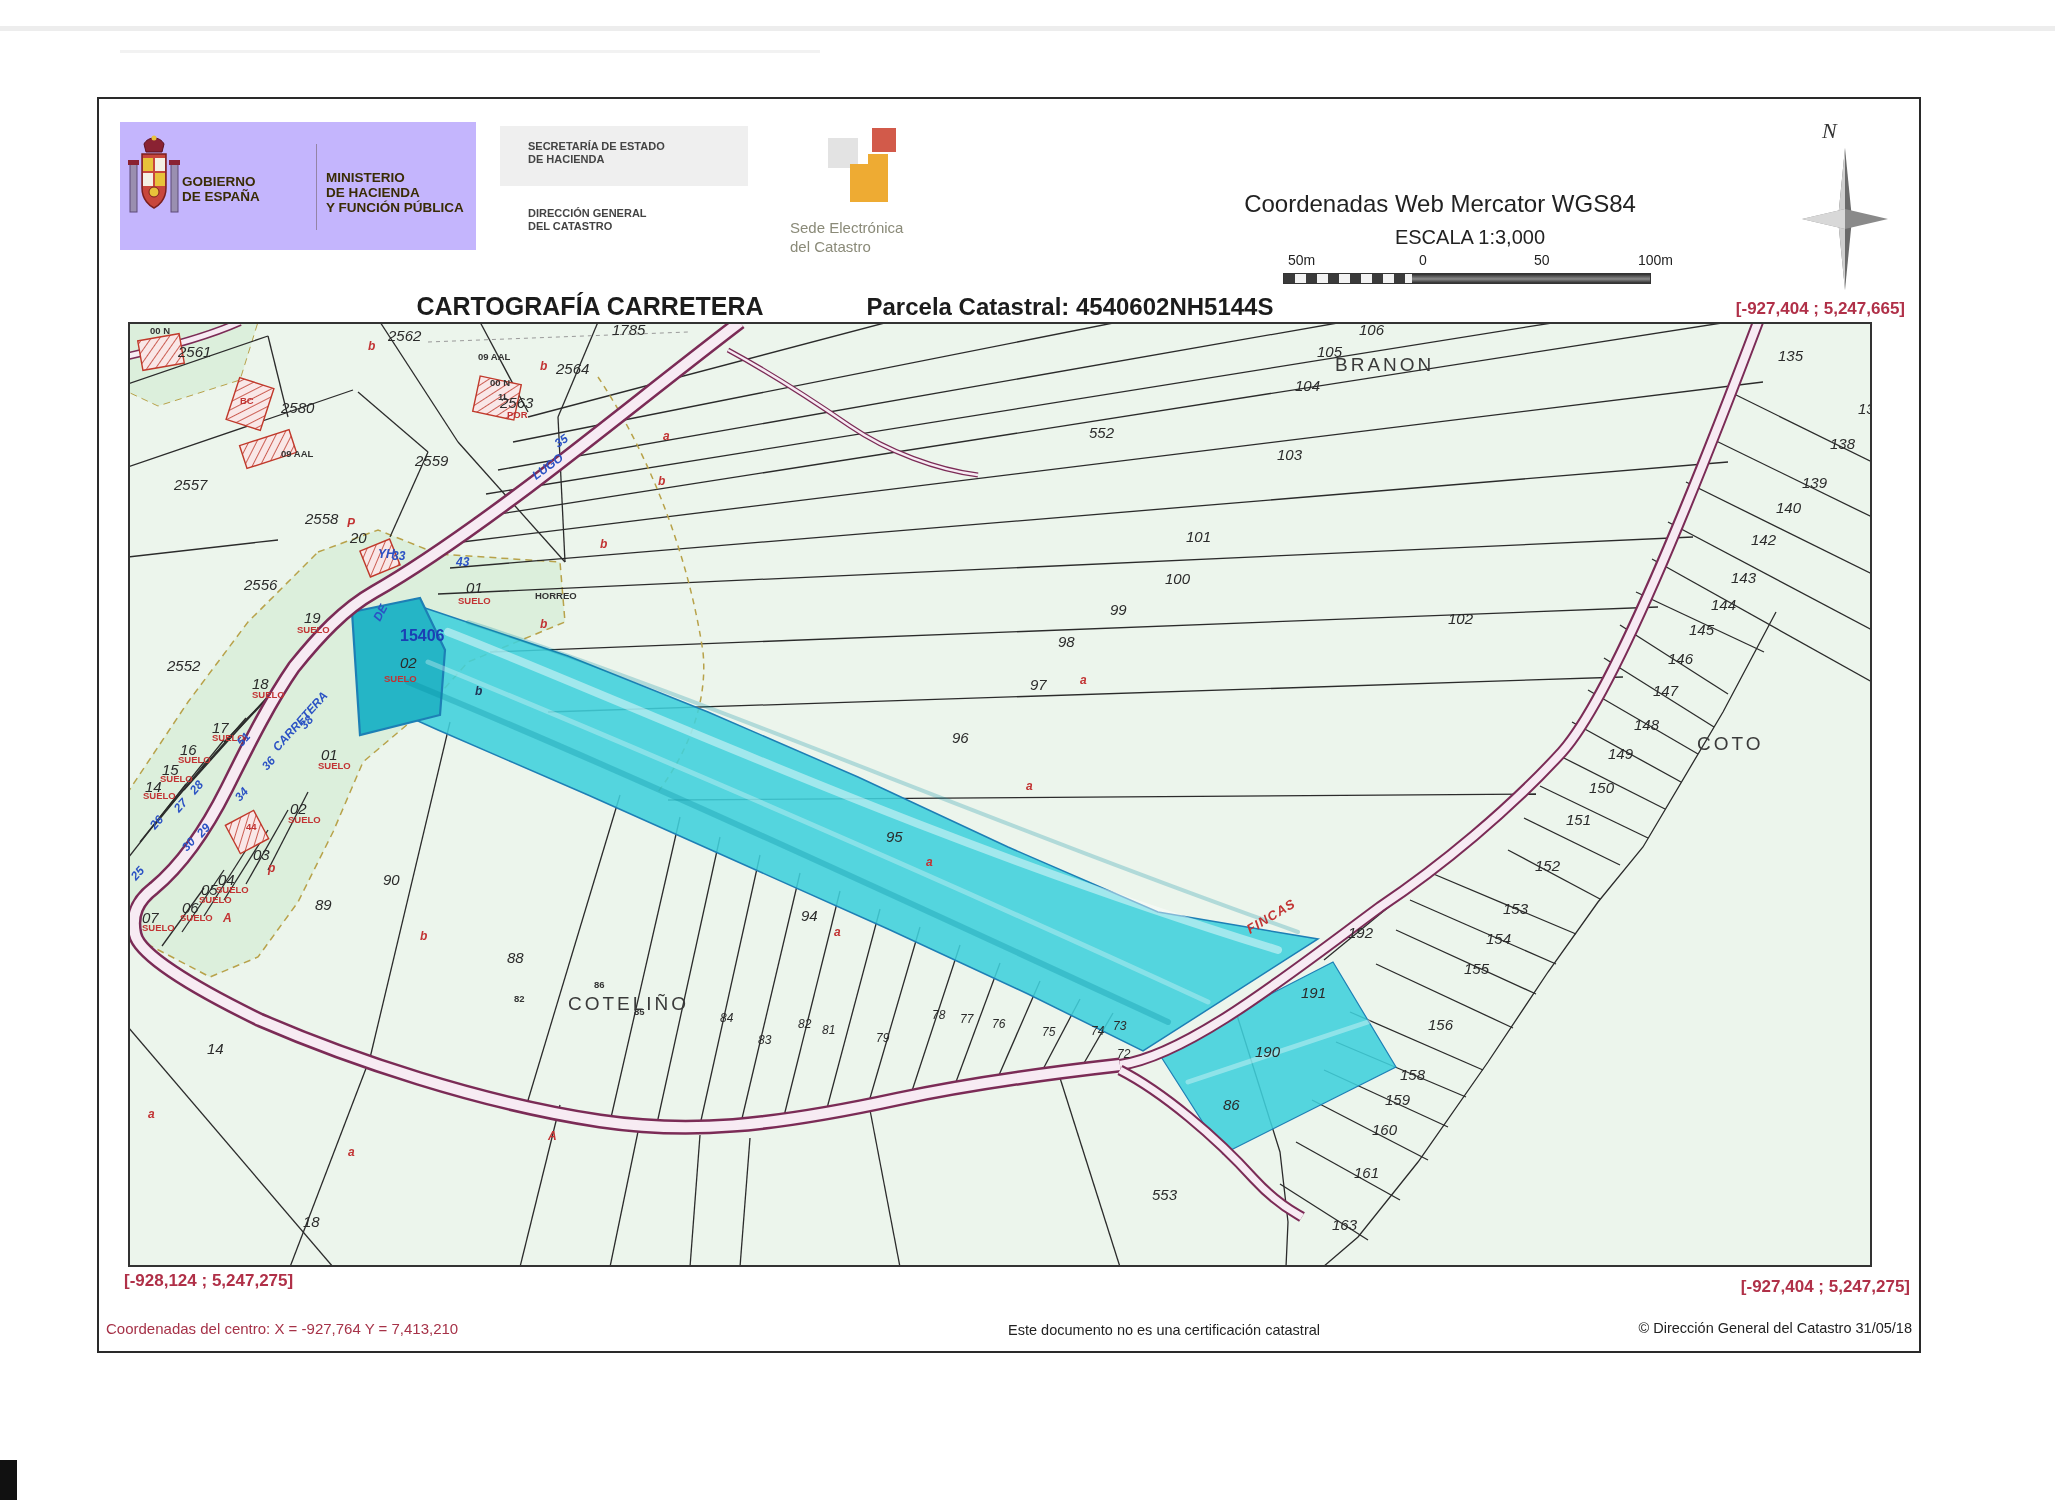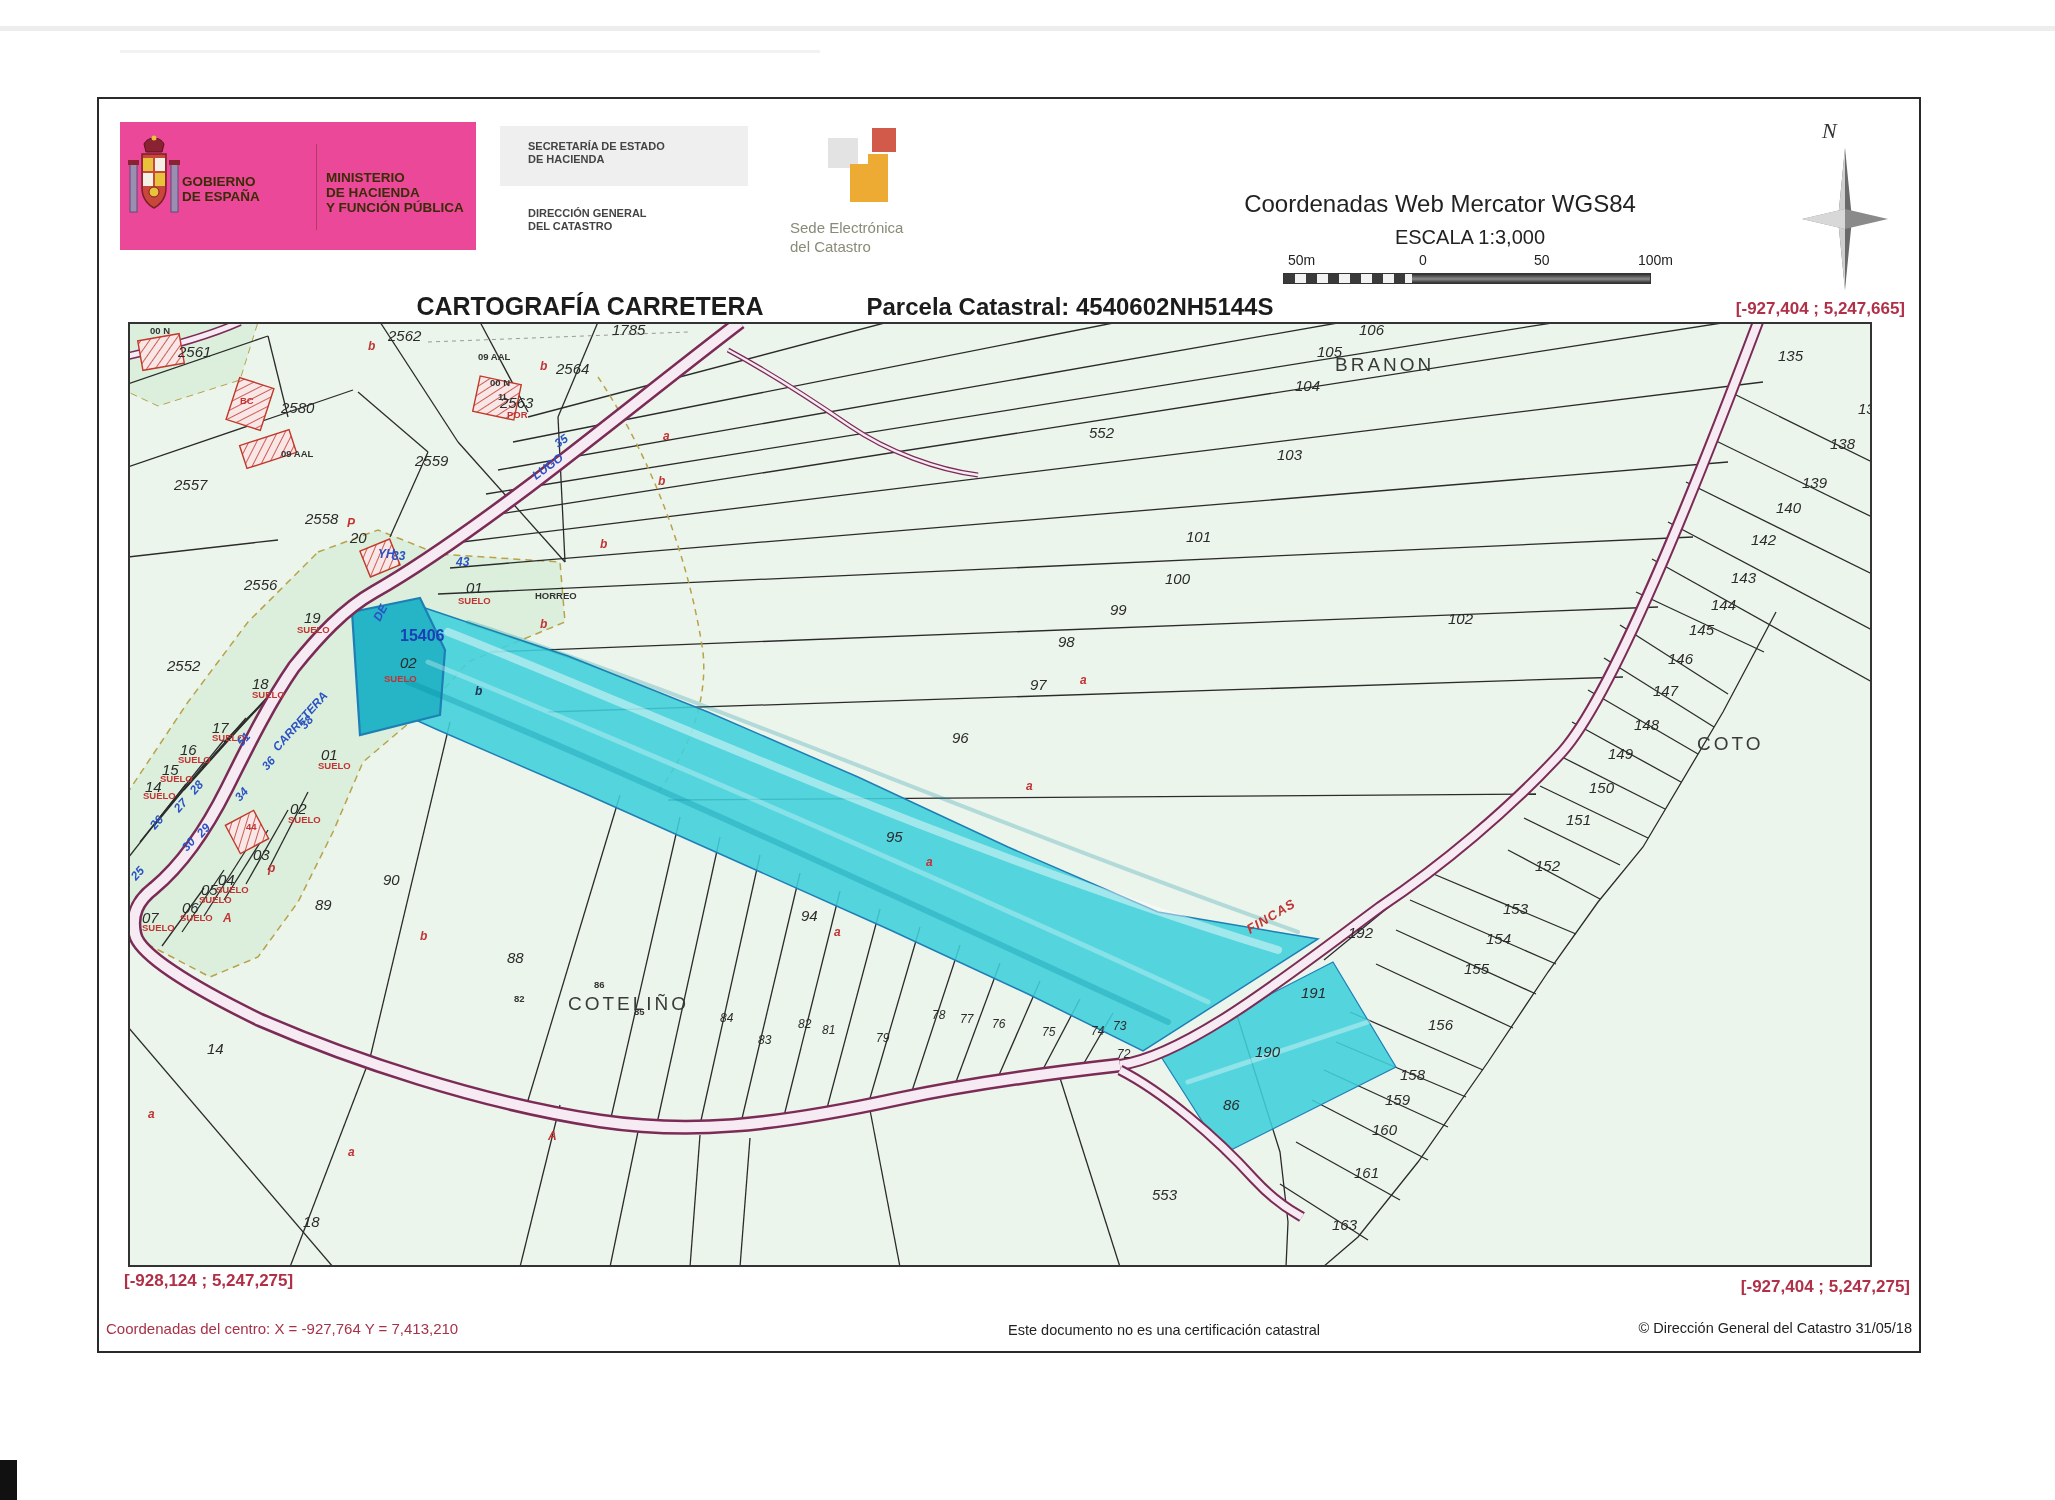--- a/index.html
+++ b/index.html
@@ -4,21 +4,21 @@
 <style>
   html,body{margin:0;padding:0;background:#fff;}
   body{width:2055px;height:1500px;position:relative;overflow:hidden;
        font-family:"Liberation Sans",sans-serif;color:#222;}
   .abs{position:absolute;}
   .pre{white-space:pre-line;}
   #doc-border{left:97px;top:97px;width:1820px;height:1252px;border:2px solid #2a2a2a;}
   #scan-streak1{left:0;top:26px;width:2055px;height:5px;background:#ededed;}
   #scan-streak2{left:120px;top:50px;width:700px;height:3px;background:#f2f2f2;}
   #scan-mark{left:0;top:1460px;width:17px;height:40px;background:#111;}
-  #banner{left:120px;top:122px;width:356px;height:128px;background:#ec4899;}
+  #banner{left:120px;top:122px;width:356px;height:128px;background:#c4b5fd;}
   #banner .divider{position:absolute;left:196px;top:22px;width:1px;height:86px;background:rgba(60,40,0,.35);}
   .gob-text{position:absolute;left:62px;top:52px;font-size:13.5px;font-weight:bold;color:#3a2c05;line-height:15px;}
   .min-text{position:absolute;left:206px;top:48px;font-size:13.5px;font-weight:bold;color:#3a2c05;line-height:15px;}
   #secretaria-bg{left:500px;top:126px;width:248px;height:60px;background:#efefef;}
   #secretaria{left:528px;top:140px;font-size:11px;font-weight:bold;color:#444;line-height:13px;}
   #direccion{left:528px;top:207px;font-size:11px;font-weight:bold;color:#444;line-height:13px;}
   #sede-text{left:790px;top:218px;width:160px;text-align:left;font-size:15px;color:#8a8a78;line-height:19px;}
   #coords-title{left:1240px;top:190px;width:400px;text-align:center;font-size:24px;color:#222;}
   #escala{left:1270px;top:226px;width:400px;text-align:center;font-size:20px;color:#222;}
   .sb-label{position:absolute;top:252px;font-size:14px;color:#222;margin-left:12px;}

